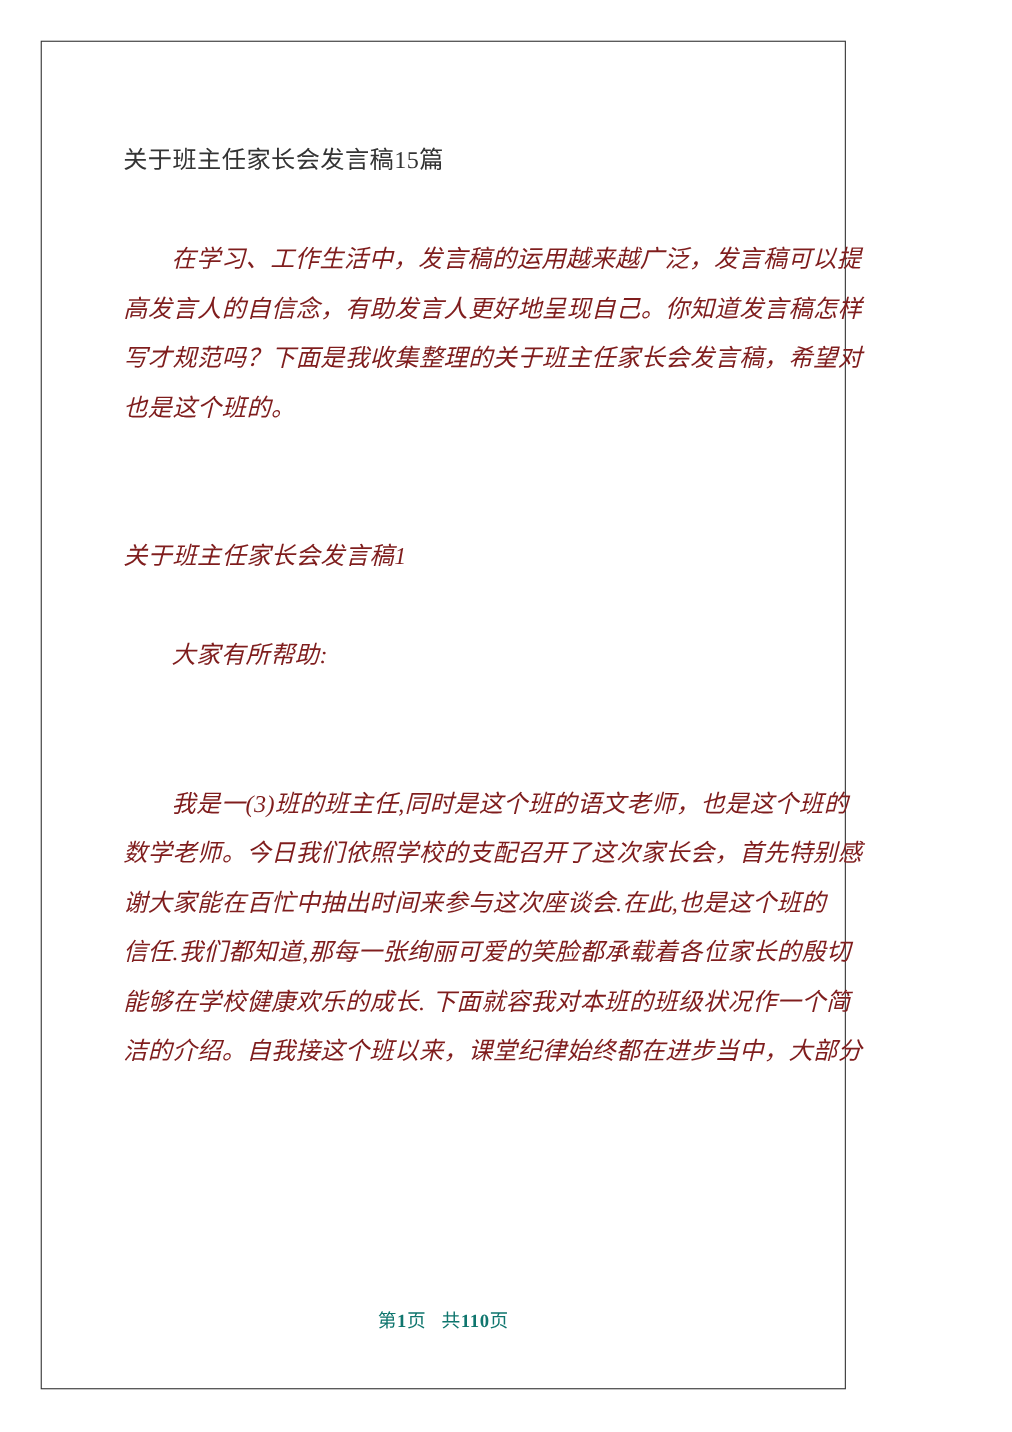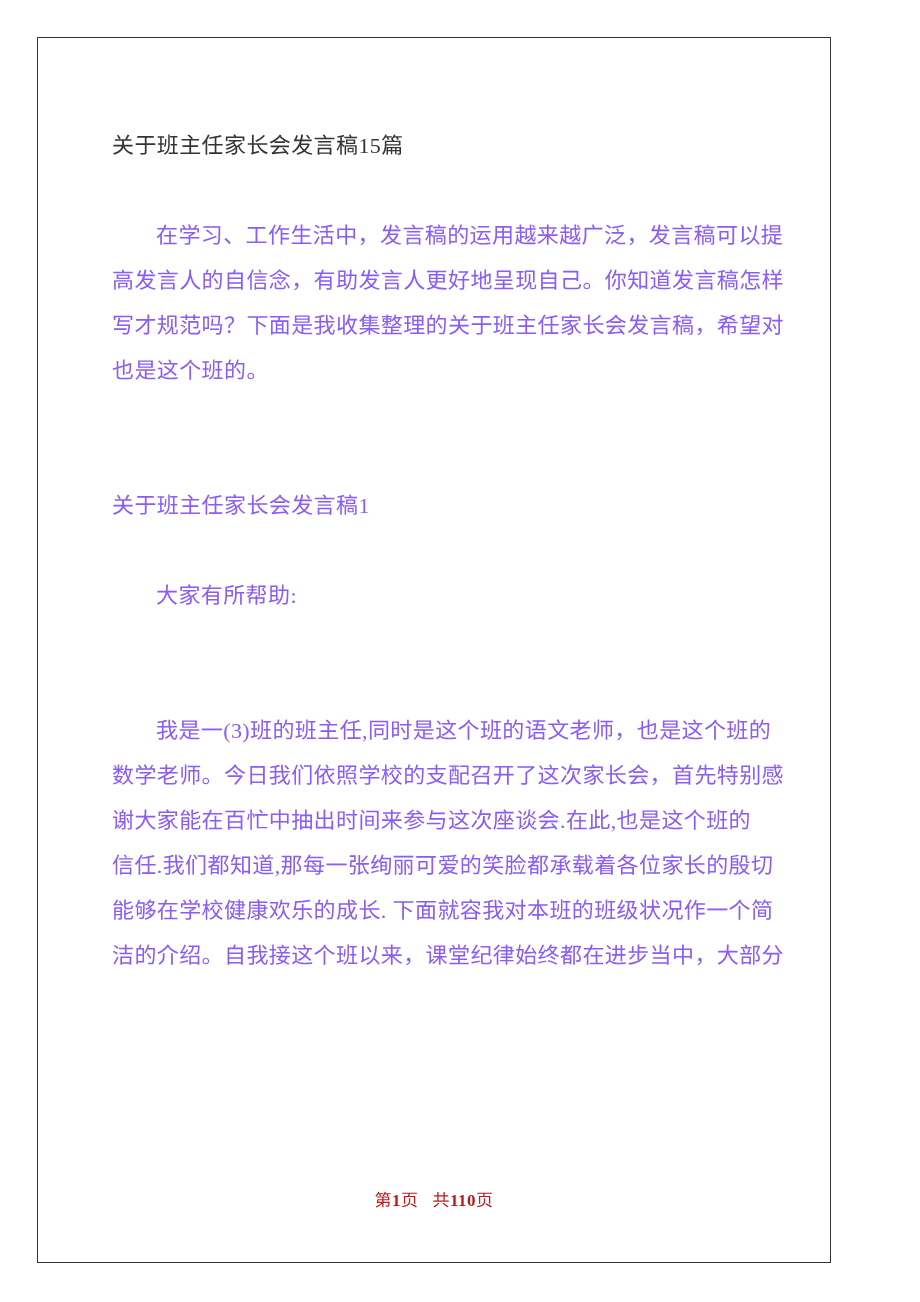--- a/index.html
+++ b/index.html
@@ -14,42 +14,43 @@
     font-family: "Liberation Serif", "DejaVu Serif", serif;
     color: #333333;
     overflow: hidden;
   }
 
   
   #page-sheet {
     position: absolute;
     left: 37px;
     top: 37px;
-    width: 794px;
+    width: 732px;
     height: 1226px;
     box-sizing: border-box;
     border: 1.5px solid #333333;
     background: #ffffff;
   }
 
   
   #doc-body {
     position: absolute;
     left: 74px;     
     top: 85px;      
     width: 710px;
   }
 
   .doc-line {
     font-size: 22px;
     line-height: 45px;
     letter-spacing: 0.4px;
     white-space: nowrap;
-    color: #8b5cf6;
+    color: #7f1d1d;
     font-family: "Liberation Serif", "DejaVu Serif", serif;
+    font-style: italic;
   }
 
   
   .doc-title {
     font-size: 22px;
     line-height: 45px;
     letter-spacing: 0.4px;
     color: #343434;
     white-space: nowrap;
   }
@@ -67,21 +68,21 @@
 
   
   #page-footer {
     position: absolute;
     left: 0;
     right: 0;
     top: 1148px;
     text-align: center;
     font-size: 17px;
     letter-spacing: 0.5px;
-    color: #b91c1c;
+    color: #0f766e;
     font-family: "Liberation Serif", "DejaVu Serif", serif;
   }
   #page-footer .num {
     font-weight: bold;
   }
   #page-footer .sep {
     display: inline-block;
     width: 14px;
   }
 </style>

